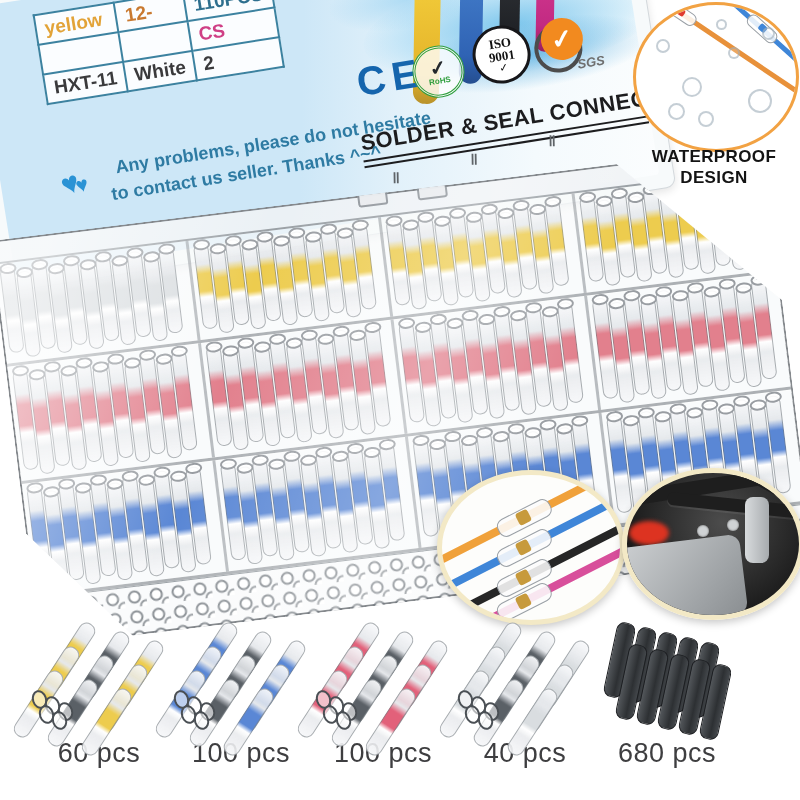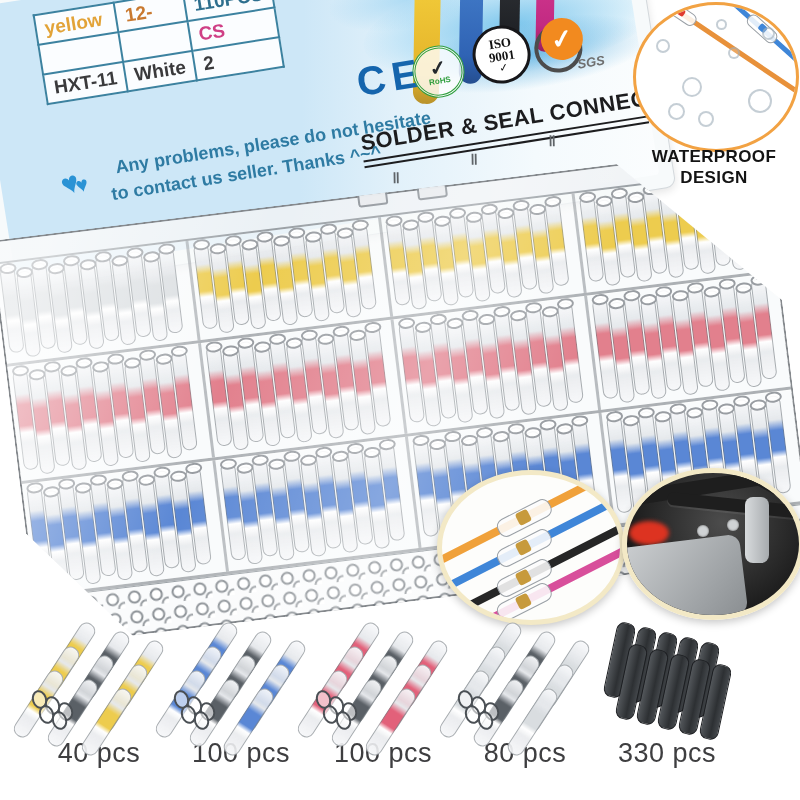--- a/index.html
+++ b/index.html
@@ -571,21 +571,21 @@
           <div class="ctube" style="left: 86px; top: 44px; background: linear-gradient(rgba(248, 249, 251, 0.95) 0%, rgba(224, 227, 231, 0.8) 24%, rgb(237, 204, 78) 35%, rgb(237, 204, 78) 56%, rgb(255, 255, 255) 63%, rgba(231, 233, 236, 0.85) 73%, rgba(246, 247, 249, 0.92) 100%);"></div>
           <div class="ctube" style="left: 2px; top: 50px; background: linear-gradient(rgba(248, 249, 251, 0.95) 0%, rgba(224, 227, 231, 0.8) 24%, rgb(237, 204, 78) 35%, rgb(237, 204, 78) 56%, rgb(255, 255, 255) 63%, rgba(231, 233, 236, 0.85) 73%, rgba(246, 247, 249, 0.92) 100%);"></div>
           <div class="ctube" style="left: 36px; top: 59px; background: linear-gradient(rgba(248, 249, 251, 0.95) 0%, rgba(224, 227, 231, 0.8) 24%, rgb(90, 96, 102) 35%, rgb(90, 96, 102) 56%, rgb(255, 255, 255) 63%, rgba(231, 233, 236, 0.85) 73%, rgba(246, 247, 249, 0.92) 100%);"></div>
           <div class="ctube" style="left: 70px; top: 68px; background: linear-gradient(rgba(248, 249, 251, 0.95) 0%, rgba(224, 227, 231, 0.8) 24%, rgb(237, 204, 78) 35%, rgb(237, 204, 78) 56%, rgb(255, 255, 255) 63%, rgba(231, 233, 236, 0.85) 73%, rgba(246, 247, 249, 0.92) 100%);"></div>
           <div class="ring" style="left: 4px; top: 74px;"></div>
           <div class="ring" style="left: 17px; top: 80px;"></div>
           <div class="ring" style="left: 30px; top: 86px;"></div>
           <div class="ring" style="left: 11px; top: 89px;"></div>
           <div class="ring" style="left: 24px; top: 95px;"></div>
         </div>
-      <div class="plabel">40 pcs</div>
+      <div class="plabel">60 pcs</div>
     </div>
     <div class="product">
       <div class="cluster">
           <div class="ctube" style="left: 34px; top: 2px; background: linear-gradient(rgba(248, 249, 251, 0.95) 0%, rgba(224, 227, 231, 0.8) 24%, rgb(90, 135, 213) 35%, rgb(90, 135, 213) 56%, rgb(255, 255, 255) 63%, rgba(231, 233, 236, 0.85) 73%, rgba(246, 247, 249, 0.92) 100%);"></div>
           <div class="ctube" style="left: 68px; top: 11px; background: linear-gradient(rgba(248, 249, 251, 0.95) 0%, rgba(224, 227, 231, 0.8) 24%, rgb(90, 96, 102) 35%, rgb(90, 96, 102) 56%, rgb(255, 255, 255) 63%, rgba(231, 233, 236, 0.85) 73%, rgba(246, 247, 249, 0.92) 100%);"></div>
           <div class="ctube" style="left: 102px; top: 20px; background: linear-gradient(rgba(248, 249, 251, 0.95) 0%, rgba(224, 227, 231, 0.8) 24%, rgb(90, 135, 213) 35%, rgb(90, 135, 213) 56%, rgb(255, 255, 255) 63%, rgba(231, 233, 236, 0.85) 73%, rgba(246, 247, 249, 0.92) 100%);"></div>
           <div class="ctube" style="left: 18px; top: 26px; background: linear-gradient(rgba(248, 249, 251, 0.95) 0%, rgba(224, 227, 231, 0.8) 24%, rgb(90, 135, 213) 35%, rgb(90, 135, 213) 56%, rgb(255, 255, 255) 63%, rgba(231, 233, 236, 0.85) 73%, rgba(246, 247, 249, 0.92) 100%);"></div>
           <div class="ctube" style="left: 52px; top: 35px; background: linear-gradient(rgba(248, 249, 251, 0.95) 0%, rgba(224, 227, 231, 0.8) 24%, rgb(90, 96, 102) 35%, rgb(90, 96, 102) 56%, rgb(255, 255, 255) 63%, rgba(231, 233, 236, 0.85) 73%, rgba(246, 247, 249, 0.92) 100%);"></div>
           <div class="ctube" style="left: 86px; top: 44px; background: linear-gradient(rgba(248, 249, 251, 0.95) 0%, rgba(224, 227, 231, 0.8) 24%, rgb(90, 135, 213) 35%, rgb(90, 135, 213) 56%, rgb(255, 255, 255) 63%, rgba(231, 233, 236, 0.85) 73%, rgba(246, 247, 249, 0.92) 100%);"></div>
           <div class="ctube" style="left: 2px; top: 50px; background: linear-gradient(rgba(248, 249, 251, 0.95) 0%, rgba(224, 227, 231, 0.8) 24%, rgb(90, 135, 213) 35%, rgb(90, 135, 213) 56%, rgb(255, 255, 255) 63%, rgba(231, 233, 236, 0.85) 73%, rgba(246, 247, 249, 0.92) 100%);"></div>
@@ -628,32 +628,32 @@
           <div class="ctube" style="left: 86px; top: 44px; background: linear-gradient(rgba(248, 249, 251, 0.95) 0%, rgba(224, 227, 231, 0.8) 24%, rgb(217, 221, 224) 35%, rgb(217, 221, 224) 56%, rgb(255, 255, 255) 63%, rgba(231, 233, 236, 0.85) 73%, rgba(246, 247, 249, 0.92) 100%);"></div>
           <div class="ctube" style="left: 2px; top: 50px; background: linear-gradient(rgba(248, 249, 251, 0.95) 0%, rgba(224, 227, 231, 0.8) 24%, rgb(217, 221, 224) 35%, rgb(217, 221, 224) 56%, rgb(255, 255, 255) 63%, rgba(231, 233, 236, 0.85) 73%, rgba(246, 247, 249, 0.92) 100%);"></div>
           <div class="ctube" style="left: 36px; top: 59px; background: linear-gradient(rgba(248, 249, 251, 0.95) 0%, rgba(224, 227, 231, 0.8) 24%, rgb(90, 96, 102) 35%, rgb(90, 96, 102) 56%, rgb(255, 255, 255) 63%, rgba(231, 233, 236, 0.85) 73%, rgba(246, 247, 249, 0.92) 100%);"></div>
           <div class="ctube" style="left: 70px; top: 68px; background: linear-gradient(rgba(248, 249, 251, 0.95) 0%, rgba(224, 227, 231, 0.8) 24%, rgb(217, 221, 224) 35%, rgb(217, 221, 224) 56%, rgb(255, 255, 255) 63%, rgba(231, 233, 236, 0.85) 73%, rgba(246, 247, 249, 0.92) 100%);"></div>
           <div class="ring" style="left: 4px; top: 74px;"></div>
           <div class="ring" style="left: 17px; top: 80px;"></div>
           <div class="ring" style="left: 30px; top: 86px;"></div>
           <div class="ring" style="left: 11px; top: 89px;"></div>
           <div class="ring" style="left: 24px; top: 95px;"></div>
         </div>
-      <div class="plabel">80 pcs</div>
+      <div class="plabel">40 pcs</div>
     </div>
     <div class="product">
       <div class="cluster">
           <div class="btube" style="left: 14px; top: 6px;"></div>
           <div class="btube" style="left: 35px; top: 11px;"></div>
           <div class="btube" style="left: 56px; top: 16px;"></div>
           <div class="btube" style="left: 77px; top: 21px;"></div>
           <div class="btube" style="left: 98px; top: 26px;"></div>
           <div class="btube" style="left: 26px; top: 28px;"></div>
           <div class="btube" style="left: 47px; top: 33px;"></div>
           <div class="btube" style="left: 68px; top: 38px;"></div>
           <div class="btube" style="left: 89px; top: 43px;"></div>
           <div class="btube" style="left: 110px; top: 48px;"></div>
         </div>
-      <div class="plabel">330 pcs</div>
+      <div class="plabel">680 pcs</div>
     </div>
   </div>
 
 </div>
 
 </body></html>

